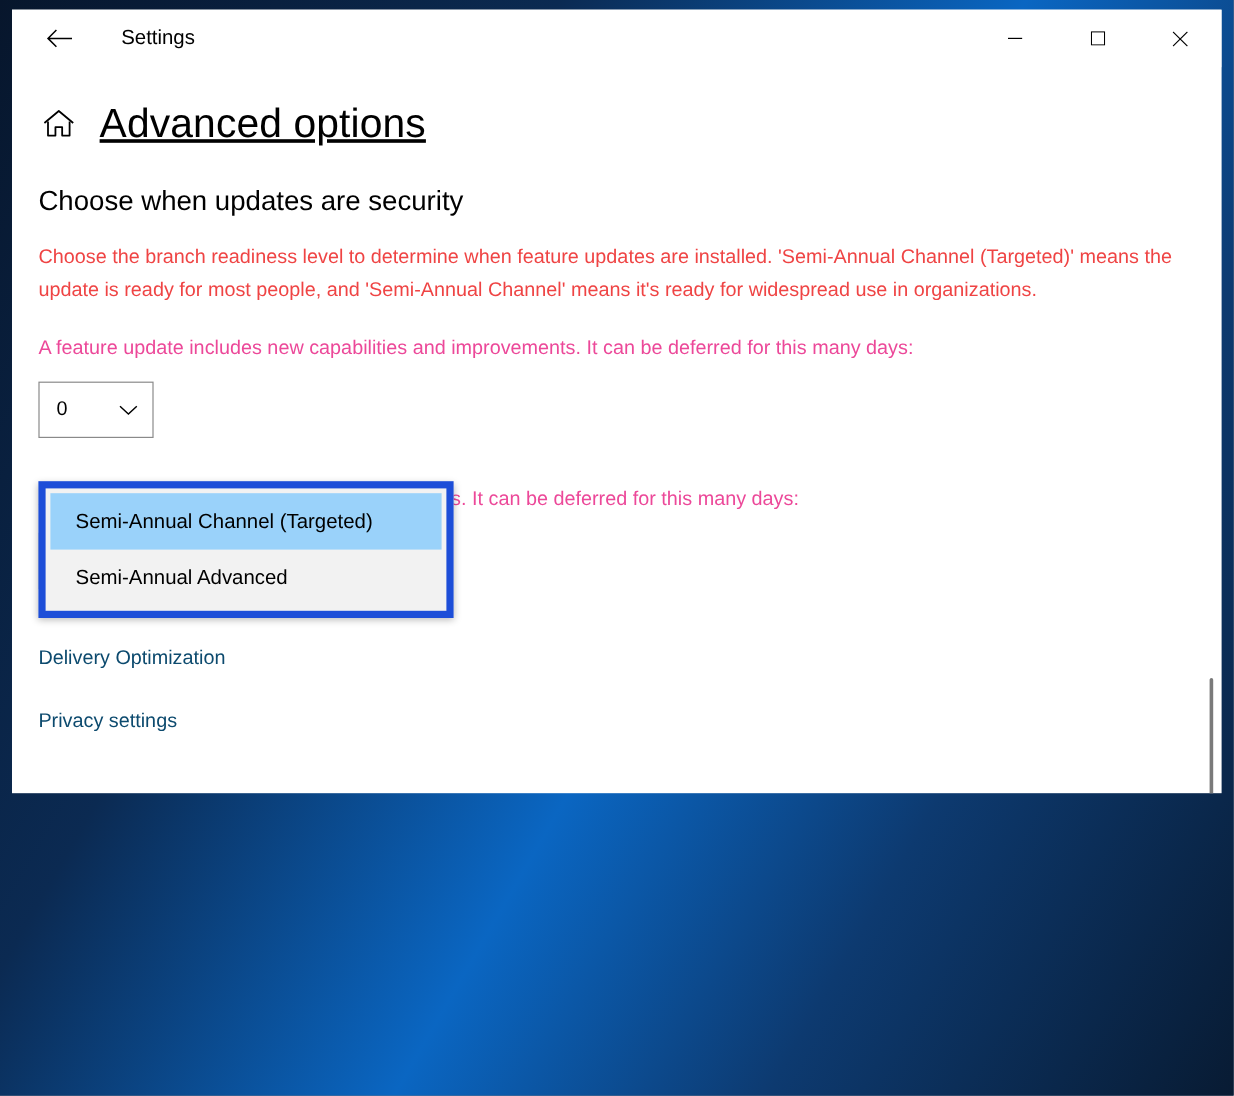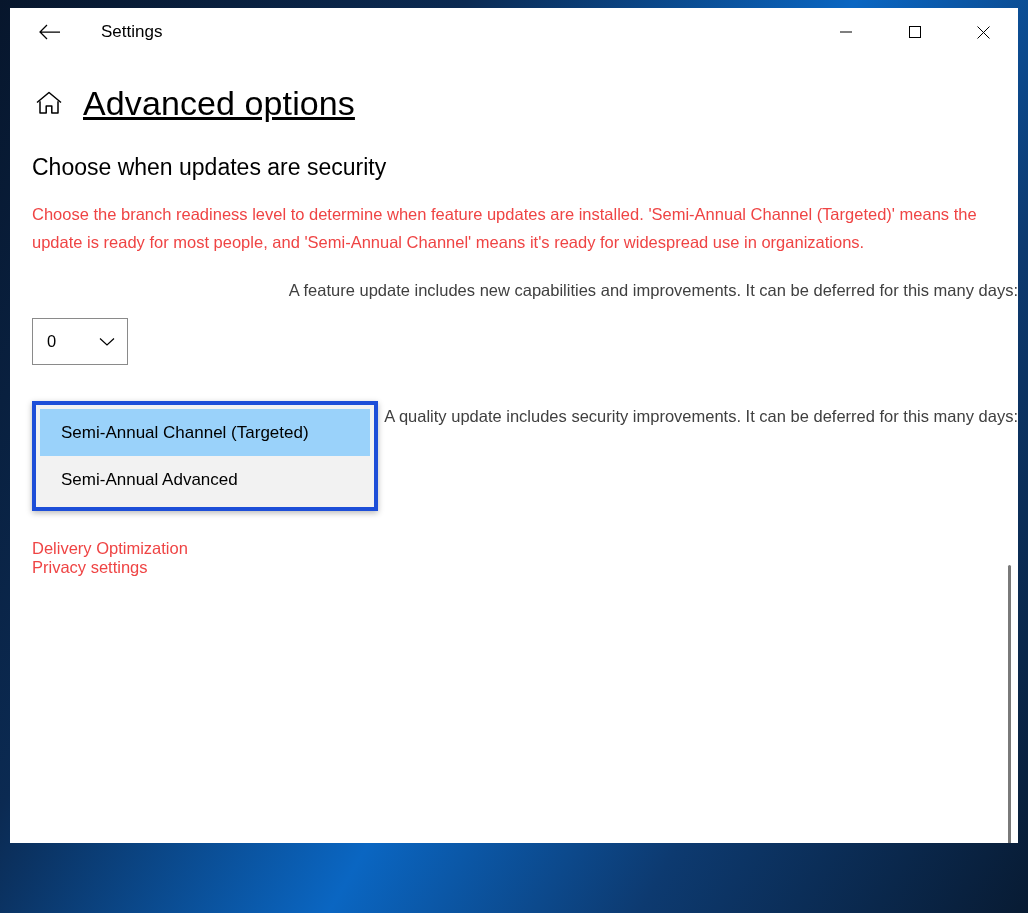--- a/index.html
+++ b/index.html
@@ -20,21 +20,21 @@
     inset: 0;
     background: linear-gradient(120deg, #07162c 0%, #0b2a52 30%, #0a66c2 55%, #0d3a70 75%, #081b33 100%);
   }
 
   
   #window {
     position: absolute;
     left: 10px;
     top: 8px;
     width: 1008px;
-    height: 835px;
+    height: 653px;
     background: #ffffff;
     overflow: hidden;
   }
 
   
   #titlebar {
     position: relative;
     height: 48px;
     background: #ffffff;
   }
@@ -140,42 +140,41 @@
     box-sizing: border-box;
     cursor: pointer;
     font-size: 16.5px;
     color: #000000;
   }
   .combo .chev { display: flex; align-items: center; }
 
   .label-line {
     margin: 25px 0 0 22px;
     font-size: 16.5px;
-    color: #404040;
-    text-align: right;
+    color: #ec4899;
   }
 
   .link {
     display: block;
     margin: 0 0 0 22px;
     font-size: 16.5px;
-    color: #ef4444;
+    color: #0c4a6e;
     text-decoration: none;
     cursor: pointer;
     width: max-content;
   }
 
   
   #dropdown-popup {
     position: absolute;
     left: 22px;
     top: 315px;
     width: 346px;
     background: #f2f2f2;
-    border: 4px solid #1d4ed8;
+    border: 6px solid #1d4ed8;
     box-shadow: 0 2px 6px rgba(0,0,0,0.28);
     padding: 4px 0 4px 0;
     box-sizing: border-box;
     z-index: 50;
   }
   .dd-option {
     height: 47px;
     line-height: 47px;
     padding-left: 21px;
     font-size: 17px;
@@ -284,21 +283,21 @@
     <div class="combo">
       <span>0</span>
       <span class="chev">
         <svg width="16" height="10" viewBox="0 0 16 10" fill="none" stroke="#000" stroke-width="1.2">
           <path d="M1 1.5 L8 8 L15 1.5"></path>
         </svg>
       </span>
     </div>
 
     <a class="link" style="margin-top:48px;">Delivery Optimization</a>
-    <a class="link" style="">Privacy settings</a>
+    <a class="link" style="margin-top:34px;">Privacy settings</a>
 
     <div id="dropdown-popup">
       <div class="dd-option selected">Semi-Annual Channel (Targeted)</div>
       <div class="dd-option">Semi-Annual Advanced</div>
     </div>
 
     <div id="scrollbar-track">
       <div id="scrollbar-thumb"></div>
     </div>
 

